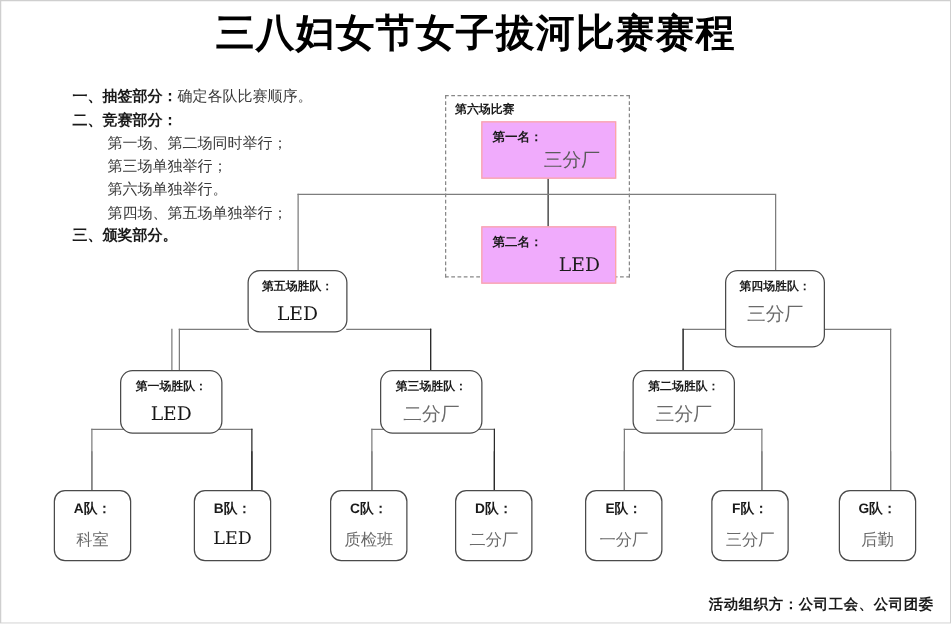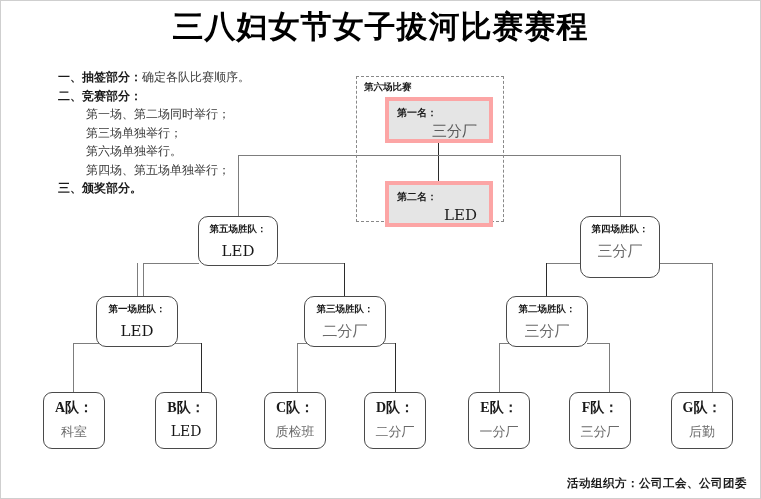--- a/index.html
+++ b/index.html
@@ -73,22 +73,22 @@
     left: 364px;
     top: 81px;
     font-family: "DejaVu Serif", serif;
     font-size: 9.5px;
     font-weight: bold;
     color: #1a1a1a;
     white-space: nowrap;
   }
   .rank-box {
     position: absolute;
-    border: 4px solid #fca5a5;
-    background: #e5e5e5;
+    border: 1px solid #fca5a5;
+    background: #f0abfc;
     box-sizing: border-box;
     padding-left: 18px;
   }
   .rank-label {
     position: absolute;
     left: 8px;
     top: 5px;
     font-family: "DejaVu Serif", serif;
     font-size: 10px;
     font-weight: bold;
@@ -149,22 +149,22 @@
     border: 1px solid #4a4a4a;
     border-radius: 9px;
     background: #ffffff;
     box-sizing: border-box;
   }
   .tbox-label {
     position: absolute;
     left: 0; right: 0;
     top: 6px;
     text-align: center;
-    font-family: Liberation Serif, serif;
-    font-size: 14px;
+    font-family: Liberation Sans, sans-serif;
+    font-size: 11px;
     font-weight: bold;
     color: #1a1a1a;
     white-space: nowrap;
   }
   .tbox-value {
     position: absolute;
     left: 0; right: 0;
     top: 30px;
     text-align: center;
     font-family: "DejaVu Serif", serif;

